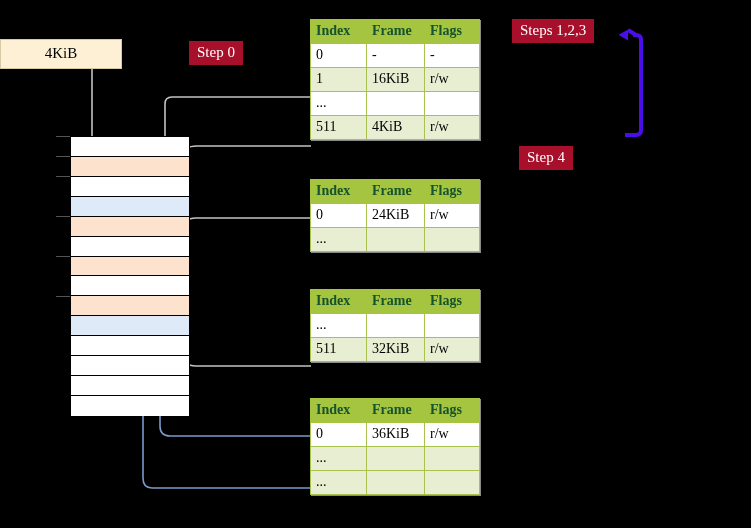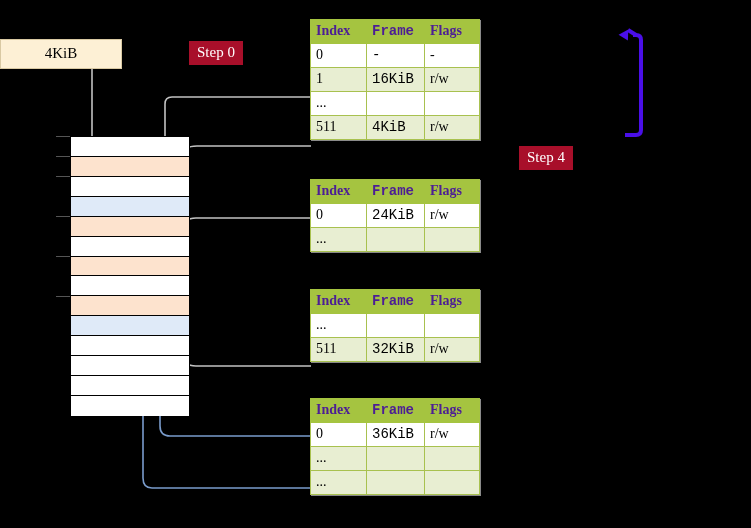--- a/index.html
+++ b/index.html
@@ -60,30 +60,30 @@
     line-height:1;
     padding:4px 5px 5px 5px;
     height:18px;
     box-sizing:border-box;
     text-align:left;
     font-weight:normal;
     vertical-align:middle;
   }
   .ptable th{
     background:#a5c440;
-    color:#4c1d95;
+    color:#14532d;
     font-weight:bold;
     font-size:14px;
     border-color:#a5c440;
   }
   .ptable tr.alt td{background:#e8eed2;}
   .ptable tr.plain td{background:#ffffff;}
   .ptable td.hl{background:#ffffa8;}
   .col-index{width:56px;}
-  .col-frame{width:58px;font-family:Liberation Mono, monospace;}
+  .col-frame{width:58px;}
   .col-flags{width:55px;}
 </style>
 </head>
 <body>
 
 <div class="canvas">
 
   <svg class="wires" viewBox="0 0 751 528" xmlns="http://www.w3.org/2000/svg">
     <defs>
       <marker id="arrGrayDown" markerWidth="9" markerHeight="9" refX="4.5" refY="8" orient="auto" markerUnits="userSpaceOnUse">
@@ -144,20 +144,23 @@
   <div class="tick" style="left:56px;top:156px;"></div>
   <div class="tick" style="left:56px;top:176px;"></div>
   <div class="tick" style="left:56px;top:216px;"></div>
   <div class="tick" style="left:56px;top:256px;"></div>
   <div class="tick" style="left:56px;top:296px;"></div>
 
   <div class="badge red" style="left:189px;top:41px;padding-left:8px;">
     <span>Step 0</span>
   </div>
 
+  <div class="badge red" style="left:512px;top:19px;">
+    <span>Steps 1,2,3</span>
+  </div>
 
 
   <div class="badge red" style="left:519px;top:146px;">
     <span>Step 4</span>
   </div>
 
   <div id="tables-root">
       <table class="ptable" style="left: 310px; top: 19px;">
         <thead>
           <tr>

